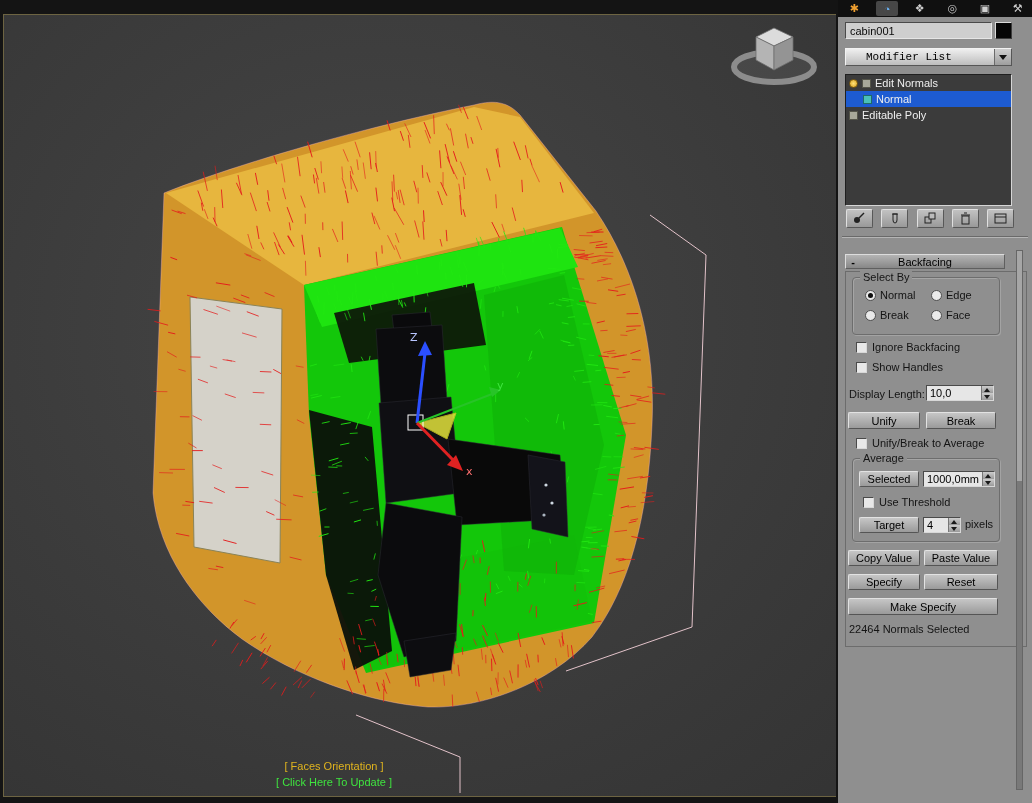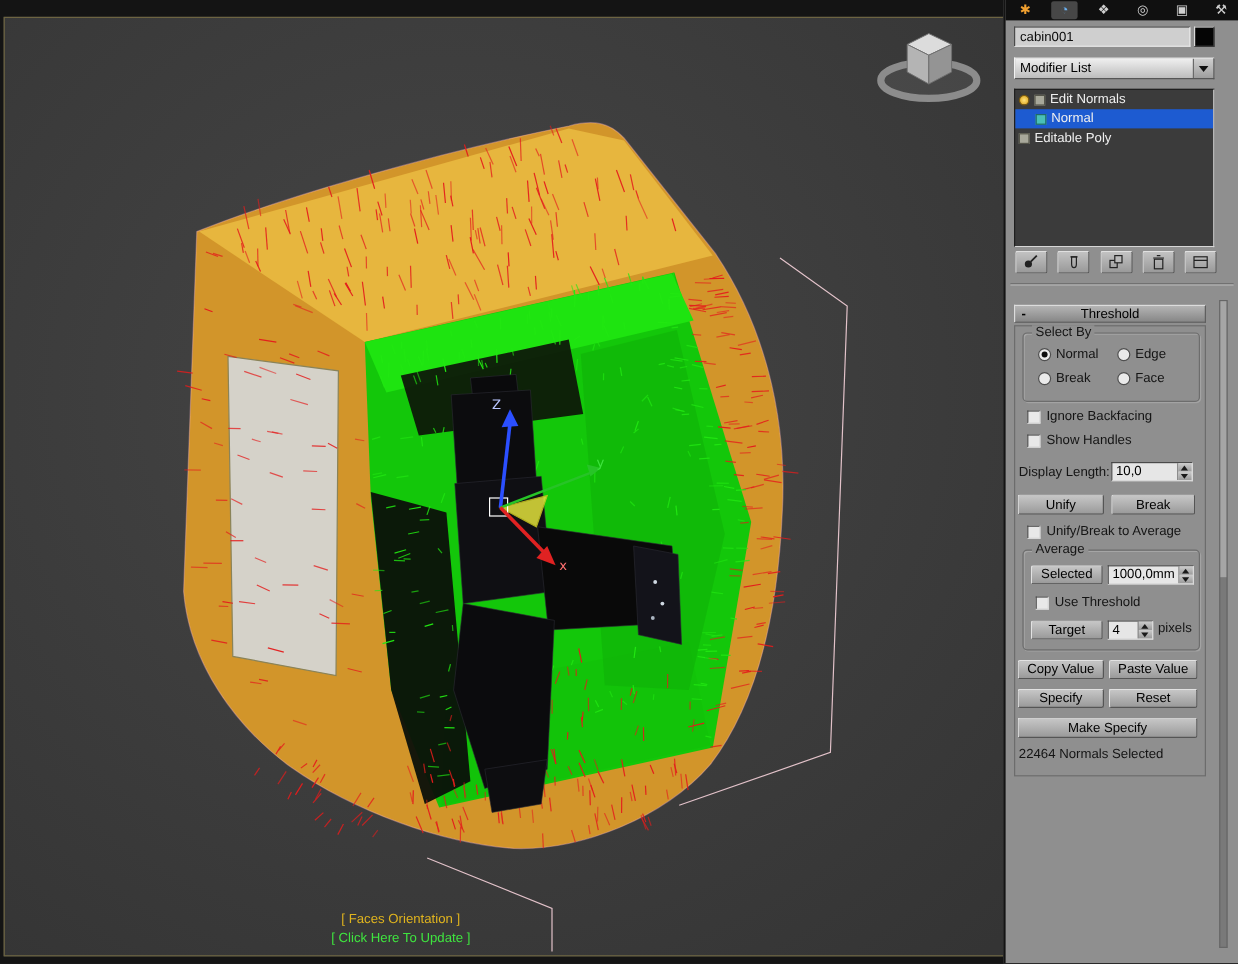--- a/index.html
+++ b/index.html
@@ -15,41 +15,41 @@
   #command-panel{position:absolute;left:836px;top:0;width:196px;height:803px;background:#8f8f8f;border-left:2px solid #141414;box-sizing:border-box;}
   #tabs{position:absolute;left:0;top:0;width:196px;height:17px;background:#101010;display:flex;align-items:center;justify-content:space-around;}
   .tab{width:22px;height:15px;display:flex;align-items:center;justify-content:center;font-size:11px;color:#c8c8c8;}
   .tab.active{background:#474747;border-radius:2px;}
   .t-create{color:#f0a030}.t-modify{color:#6ab0f0}.t-hierarchy{color:#d0d0d0}.t-motion{color:#cfcfcf}.t-display{color:#cfcfcf}.t-utilities{color:#cfcfcf}
 
   #objname{position:absolute;left:7px;top:22px;width:147px;height:17px;background:#cfcfcf;border:1px solid;border-color:#4a4a4a #e6e6e6 #e6e6e6 #4a4a4a;box-sizing:border-box;font-size:11px;color:#0a0a0a;display:flex;align-items:center;padding-left:4px;}
   #colorswatch{position:absolute;left:157px;top:22px;width:17px;height:17px;background:#050505;border:1px solid;border-color:#dadada #3c3c3c #3c3c3c #dadada;box-sizing:border-box;}
 
   #modlist{position:absolute;left:7px;top:48px;width:167px;height:18px;background:linear-gradient(#efefef,#bdbdbd);border:1px solid;border-color:#f2f2f2 #565656 #565656 #f2f2f2;box-sizing:border-box;display:flex;align-items:center;font-size:11px;color:#000;}
-  #modlist .cap{flex:1;padding-left:4px;}
+  #modlist .cap{flex:1;padding-left:20px;font-family:Liberation Mono, monospace;}
   .arrowbtn{width:16px;height:100%;background:linear-gradient(#cfcfcf,#9e9e9e);border-left:1px solid #6a6a6a;display:flex;align-items:center;justify-content:center;}
   .tri{width:0;height:0;border-left:4px solid transparent;border-right:4px solid transparent;border-top:5px solid #111;}
 
   #stack{position:absolute;left:7px;top:74px;width:167px;height:132px;background:#3b3b3b;border:1px solid;border-color:#1f1f1f #d6d6d6 #d6d6d6 #1f1f1f;box-sizing:border-box;overflow:hidden;}
   .stackrow{height:16px;display:flex;align-items:center;gap:4px;padding-left:3px;color:#efefef;font-size:11px;white-space:nowrap;}
   .stackrow.sel{background:#1d5bd1;padding-left:17px;}
   .bulb{width:9px;height:9px;border-radius:50%;background:radial-gradient(#ffe27a,#d8a018);border:1px solid #7a5a10;box-sizing:border-box;}
   .mico{width:9px;height:9px;background:#a8a89a;border:1px solid #55554a;box-sizing:border-box;}
   .nico{width:9px;height:9px;background:#49c0b8;border:1px solid #1f6a66;box-sizing:border-box;}
 
   #stacktools{position:absolute;left:8px;top:209px;width:168px;height:20px;display:flex;justify-content:space-between;}
   .tbtn{width:27px;height:19px;background:linear-gradient(#c2c2c2,#999);border:1px solid;border-color:#e0e0e0 #585858 #585858 #e0e0e0;border-radius:2px;box-sizing:border-box;display:flex;align-items:center;justify-content:center;}
 
   .divider{position:absolute;left:4px;top:236px;width:186px;height:0;border-top:1px solid #6a6a6a;border-bottom:1px solid #b5b5b5;}
 
   #rollhead{position:absolute;left:7px;top:254px;width:160px;height:15px;background:linear-gradient(#b4b4b4,#878787);border:1px solid;border-color:#dcdcdc #5f5f5f #5f5f5f #dcdcdc;box-sizing:border-box;font-size:11px;color:#000;display:flex;align-items:center;}
   #rollhead .minus{width:14px;text-align:center;font-weight:bold;}
   #rollhead .rtitle{flex:1;text-align:center;margin-right:14px;}
 
-  #rollbody{position:absolute;left:7px;top:271px;width:160px;height:376px;border:1px solid #6c6c6c;box-sizing:border-box;}
+  #rollbody{position:absolute;left:7px;top:271px;width:182px;height:376px;border:1px solid #6c6c6c;box-sizing:border-box;}
 
   .grp{position:absolute;border:1px solid #6d6d6d;border-radius:4px;box-shadow:inset 1px 1px 0 rgba(255,255,255,.20),1px 1px 0 rgba(255,255,255,.18);}
   .glabel{position:absolute;top:-7px;left:7px;background:#8f8f8f;padding:0 3px;font-size:11px;color:#141414;line-height:12px;}
   .lbl{position:absolute;font-size:11px;color:#141414;white-space:nowrap;line-height:13px;}
   .radio{position:absolute;width:11px;height:11px;border-radius:50%;background:#eaeaea;border:1px solid #4f4f4f;box-sizing:border-box;}
   .radio.checked::after{content:"";position:absolute;left:2px;top:2px;width:5px;height:5px;background:#0d0d0d;border-radius:50%;}
   .chk{position:absolute;width:11px;height:11px;background:#e8e8e8;border:1px solid;border-color:#4a4a4a #d8d8d8 #d8d8d8 #4a4a4a;box-sizing:border-box;}
   .pbtn{position:absolute;height:17px;display:flex;align-items:center;justify-content:center;font-size:11px;color:#000;background:linear-gradient(#c6c6c6,#9a9a9a);border:1px solid;border-color:#e2e2e2 #555 #555 #e2e2e2;border-radius:2px;box-sizing:border-box;}
   .fieldwrap{position:absolute;height:16px;display:flex;background:#e6e6e6;border:1px solid;border-color:#4a4a4a #d8d8d8 #d8d8d8 #4a4a4a;box-sizing:border-box;}
   .fval{flex:1;font-size:11px;color:#000;padding:1px 0 16px 3px;overflow:hidden;white-space:nowrap;}
@@ -804,21 +804,21 @@
             <rect x="2" y="3" width="11" height="9" fill="none" stroke="#222"></rect>
             <line x1="2" y1="6" x2="13" y2="6" stroke="#222"></line>
           </svg>
       </span>
     </div>
 
     <div class="divider"></div>
 
     <div id="rollhead">
       <span class="minus">-</span>
-      <span class="rtitle">Threshold</span>
+      <span class="rtitle">Backfacing</span>
     </div>
 
     <div id="rollbody">
 
       <div class="grp" style="left:6px;top:5px;width:146px;height:56px;">
         <span class="glabel">Select By</span>
         <span class="radio checked" style="left:12px;top:12px;"></span>
         <span class="lbl" style="left:27px;top:11px;">Normal</span>
         <span class="radio" style="left:78px;top:12px;"></span>
         <span class="lbl" style="left:93px;top:11px;">Edge</span>

